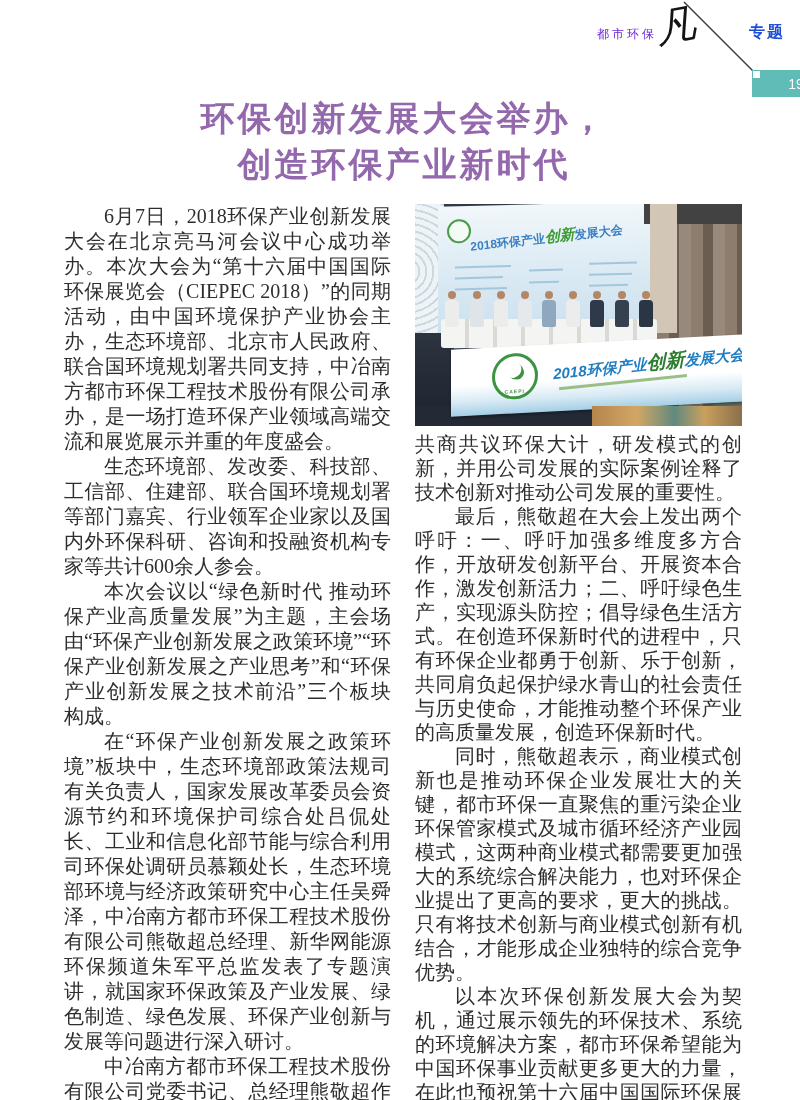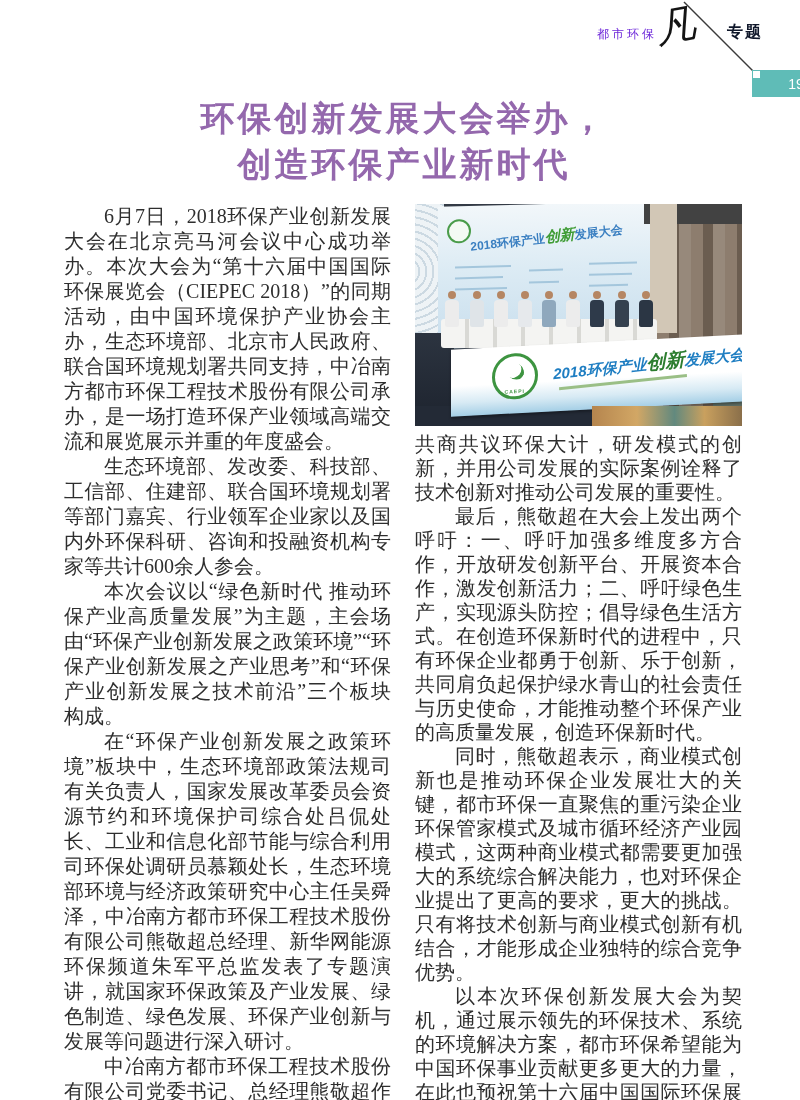--- a/index.html
+++ b/index.html
@@ -6,22 +6,22 @@
   .page{position:relative;width:800px;height:1100px;background:#ffffff;overflow:hidden;
         font-family:"Liberation Serif","DejaVu Serif",serif;color:#2e2e2e;}
 
   
   .header{position:absolute;top:0;left:0;width:800px;height:110px;}
   .masthead{position:absolute;top:26px;left:597px;font-family:"Liberation Sans",sans-serif;
             font-size:12px;letter-spacing:3px;color:#6d28d9;}
   .masthead-glyph{position:absolute;top:6px;left:655px;font-family:"DejaVu Serif",serif;
             font-style:italic;font-size:40px;color:#141414;transform:rotate(-10deg);line-height:1;}
   .diag-svg{position:absolute;top:0;left:0;}
-  .section-label{position:absolute;top:22px;left:727px;font-family:"Liberation Sans",sans-serif;
-            font-weight:bold;font-size:16px;color:#0f172a;letter-spacing:2px;}
+  .section-label{position:absolute;top:22px;left:749px;font-family:"Liberation Sans",sans-serif;
+            font-weight:bold;font-size:16px;color:#1d4ed8;letter-spacing:2px;}
   .pagebox{position:absolute;top:70px;left:752px;width:48px;height:27px;background:#5fbcb7;}
   .pagebox-notch{position:absolute;top:1px;left:1px;width:7px;height:7px;background:#ffffff;}
   .pagebox-num{position:absolute;top:0;left:0;width:100%;height:100%;display:flex;align-items:center;
             justify-content:center;color:#ffffff;font-family:"Liberation Sans",sans-serif;font-size:14px;padding-left:20px;}
 
   
   .title{margin:95px 0 0 8px;text-align:center;font-family:"Liberation Sans",sans-serif;
          font-weight:bold;font-size:34px;line-height:46px;letter-spacing:3px;color:#9468ad;}
 
   

